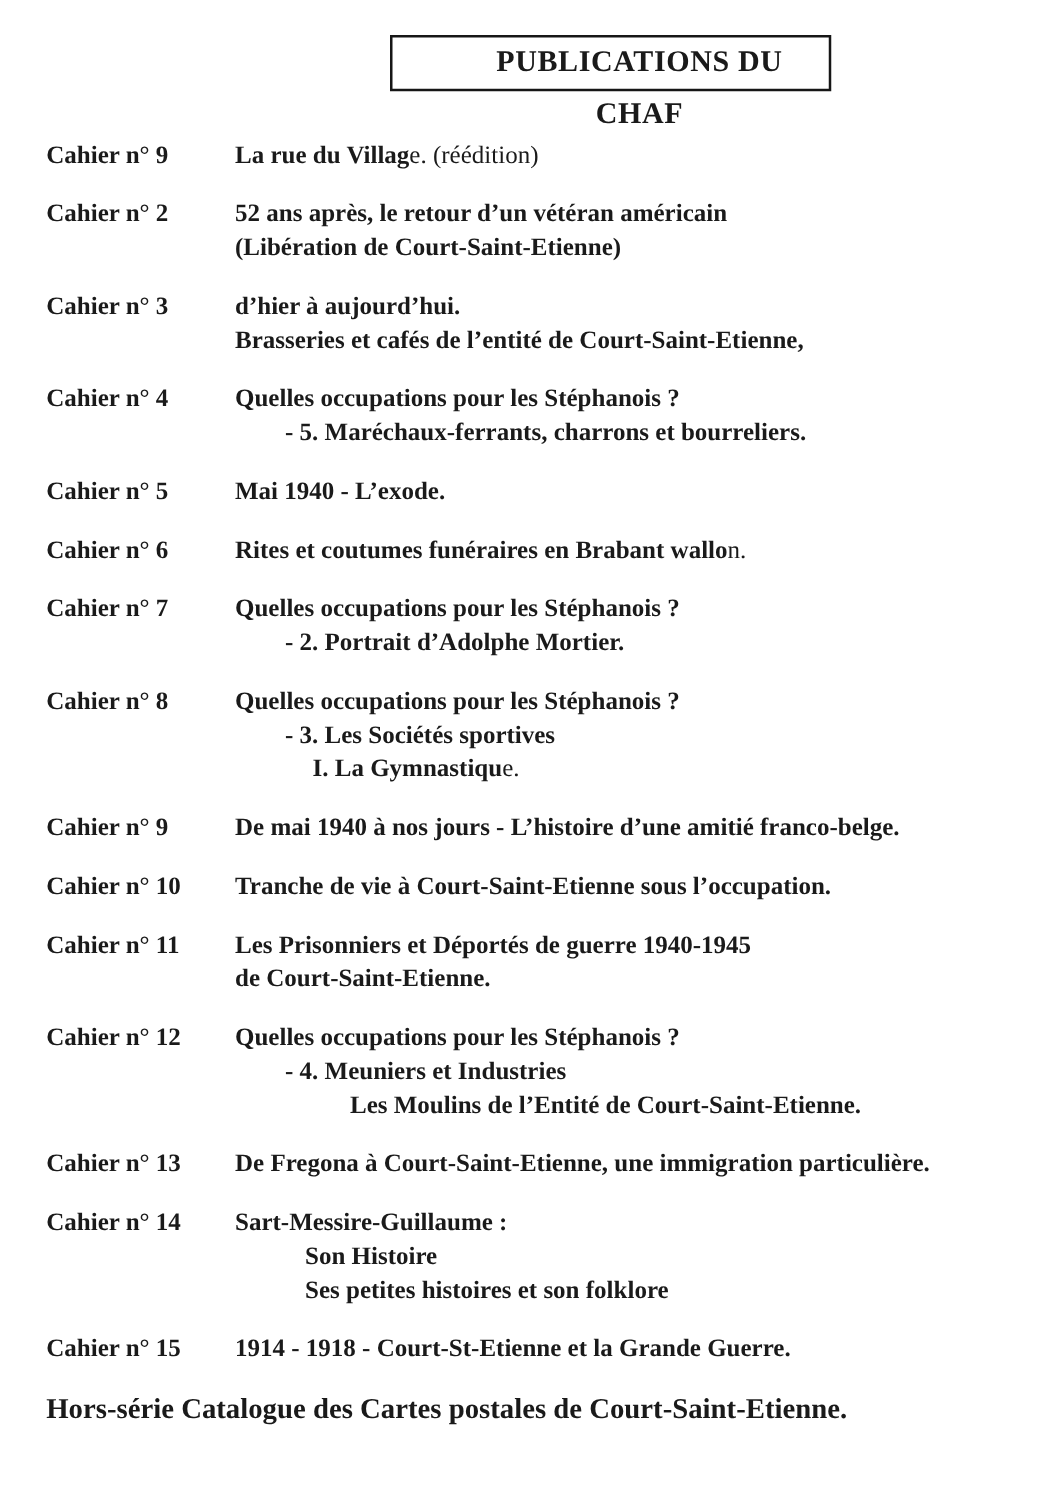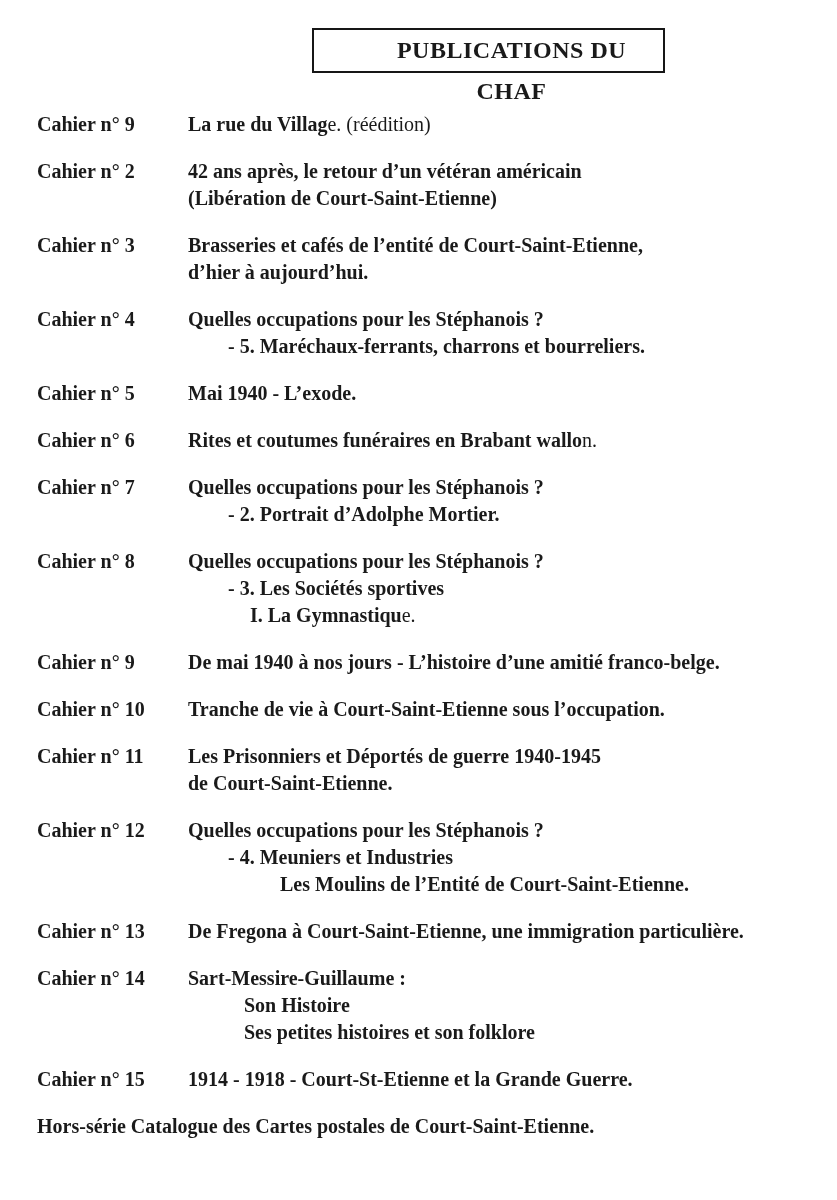--- a/index.html
+++ b/index.html
@@ -56,21 +56,21 @@
     font-weight: bold;
   }
   .line .r { font-weight: normal; text-align: center; }
   .ind-0 { padding-left: 0; }
   .ind-1 { padding-left: 40px; }
   .ind-2 { padding-left: 56px; }
   .ind-3 { padding-left: 62px; }
   .ind-4 { padding-left: 92px; }
   .footer-line {
     margin-top: 6px;
-    font-size: 20px;
+    font-size: 23px;
     line-height: 27px;
     font-weight: bold;
   }
 </style>
 </head>
 <body style="background: rgb(255, 255, 255); color: rgb(26, 26, 26);">
 
 <div class="page">
 
   <div class="title-box" style="border-color: rgb(22, 22, 22);">
@@ -80,29 +80,29 @@
   <div class="list">
       <div class="item">
         <div class="item-label">Cahier n° 9</div>
         <div class="item-lines">
           <div class="line ind-0"><span class="b">La rue du Villag</span><span class="r">e. (réédition)</span></div>
         </div>
       </div>
       <div class="item">
         <div class="item-label">Cahier n° 2</div>
         <div class="item-lines">
-          <div class="line ind-0"><span class="b">42 ans après, le retour d’un vétéran américain</span></div>
+          <div class="line ind-0"><span class="b">52 ans après, le retour d’un vétéran américain</span></div>
           <div class="line ind-0"><span class="b">(Libération de Court-Saint-Etienne)</span></div>
         </div>
       </div>
       <div class="item">
         <div class="item-label">Cahier n° 3</div>
         <div class="item-lines">
+          <div class="line ind-0"><span class="b">d’hier à aujourd’hui.</span></div>
           <div class="line ind-0"><span class="b">Brasseries et cafés de l’entité de Court-Saint-Etienne,</span></div>
-          <div class="line ind-0"><span class="b">d’hier à aujourd’hui.</span></div>
         </div>
       </div>
       <div class="item">
         <div class="item-label">Cahier n° 4</div>
         <div class="item-lines">
           <div class="line ind-0"><span class="b">Quelles occupations pour les Stéphanois ?</span></div>
           <div class="line ind-1"><span class="b">- 5. Maréchaux-ferrants, charrons et bourreliers.</span></div>
         </div>
       </div>
       <div class="item">

